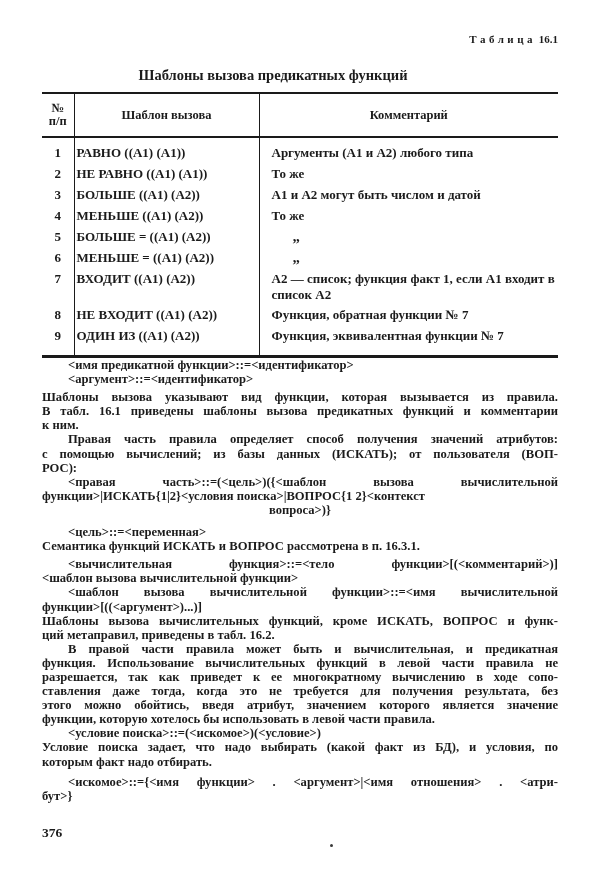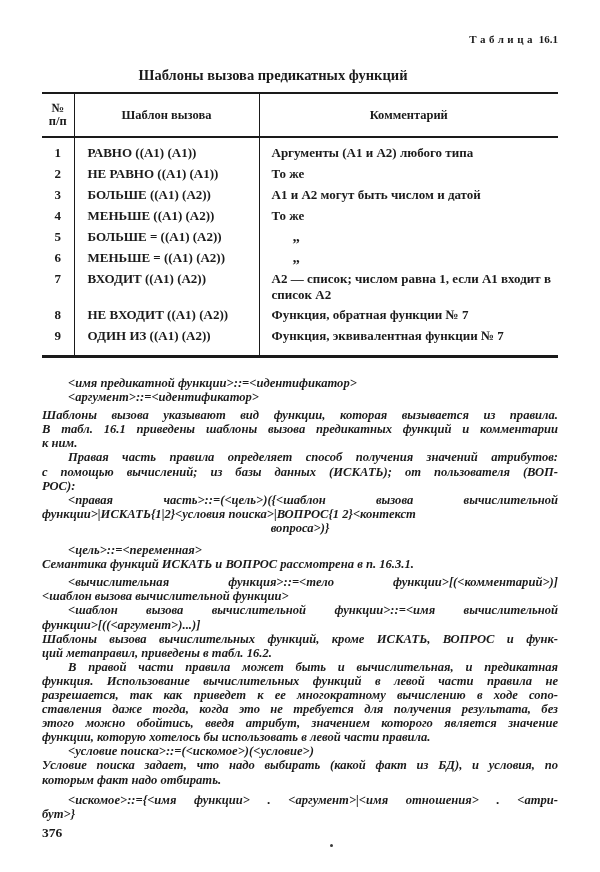--- a/index.html
+++ b/index.html
@@ -15,27 +15,27 @@
   table{
     border-collapse:collapse;margin-top:9px;width:516px;
     border-top:2.5px solid #1a1a1a;border-bottom:3px solid #1a1a1a;
     font-size:13px;table-layout:fixed;
   }
   th{border-bottom:2.5px solid #1a1a1a;font-weight:bold;font-size:12.5px;
      height:42px;vertical-align:middle;text-align:center;line-height:13px;padding:0;}
   .v{border-right:1.2px solid #1a1a1a;}
   td{vertical-align:top;line-height:21px;padding:0;}
   td.num{text-align:center;}
-  td.tmpl{padding-left:13px;}
+  td.tmpl{padding-left:2px;}
   td.comm{padding-left:12px;}
   td.comm.ditto{padding-left:33px;font-size:15px;}
   tr.tall td.comm{line-height:15.5px;padding-top:3px;padding-bottom:2px;}
   tbody tr:first-child td{padding-top:4px;}
   tbody tr:last-child td{padding-bottom:9px;}
-  .body-text{margin-top:18px;font-size:12.6px;font-style:italic;}
+  .body-text{font-size:12.6px;}
   .ln{line-height:14.1px;white-space:nowrap;}
   .ln.j{white-space:normal;text-align:justify;text-align-last:justify;}
   .ln.ind{text-indent:26px;}
   .ln.ctr{text-align:center;white-space:normal;text-indent:0;}
   .g4{margin-top:4px;}.g6{margin-top:6px;}.g8{margin-top:8px;}
   .page-number{position:absolute;left:42px;top:825px;font-size:13.5px;}
   .speck{position:absolute;left:330px;top:844px;width:3px;height:3px;background:#3a3a3a;border-radius:50%;}
 </style>
 </head>
 <body>
@@ -93,21 +93,21 @@
             <td class="comm ditto">„</td>
           </tr>
           <tr>
             <td class="num v">6</td>
             <td class="tmpl v">МЕНЬШЕ = ((А1) (А2))</td>
             <td class="comm ditto">„</td>
           </tr>
           <tr class="tall">
             <td class="num v">7</td>
             <td class="tmpl v">ВХОДИТ ((А1) (А2))</td>
-            <td class="comm">А2 — список; числом равна 1, если А1 входит в список А2</td>
+            <td class="comm">А2 — список; функция факт 1, если А1 входит в список А2</td>
           </tr>
           <tr>
             <td class="num v">8</td>
             <td class="tmpl v">НЕ ВХОДИТ ((А1) (А2))</td>
             <td class="comm">Функция, обратная функции № 7</td>
           </tr>
           <tr>
             <td class="num v">9</td>
             <td class="tmpl v">ОДИН ИЗ ((А1) (А2))</td>
             <td class="comm">Функция, эквивалентная функции № 7</td>

